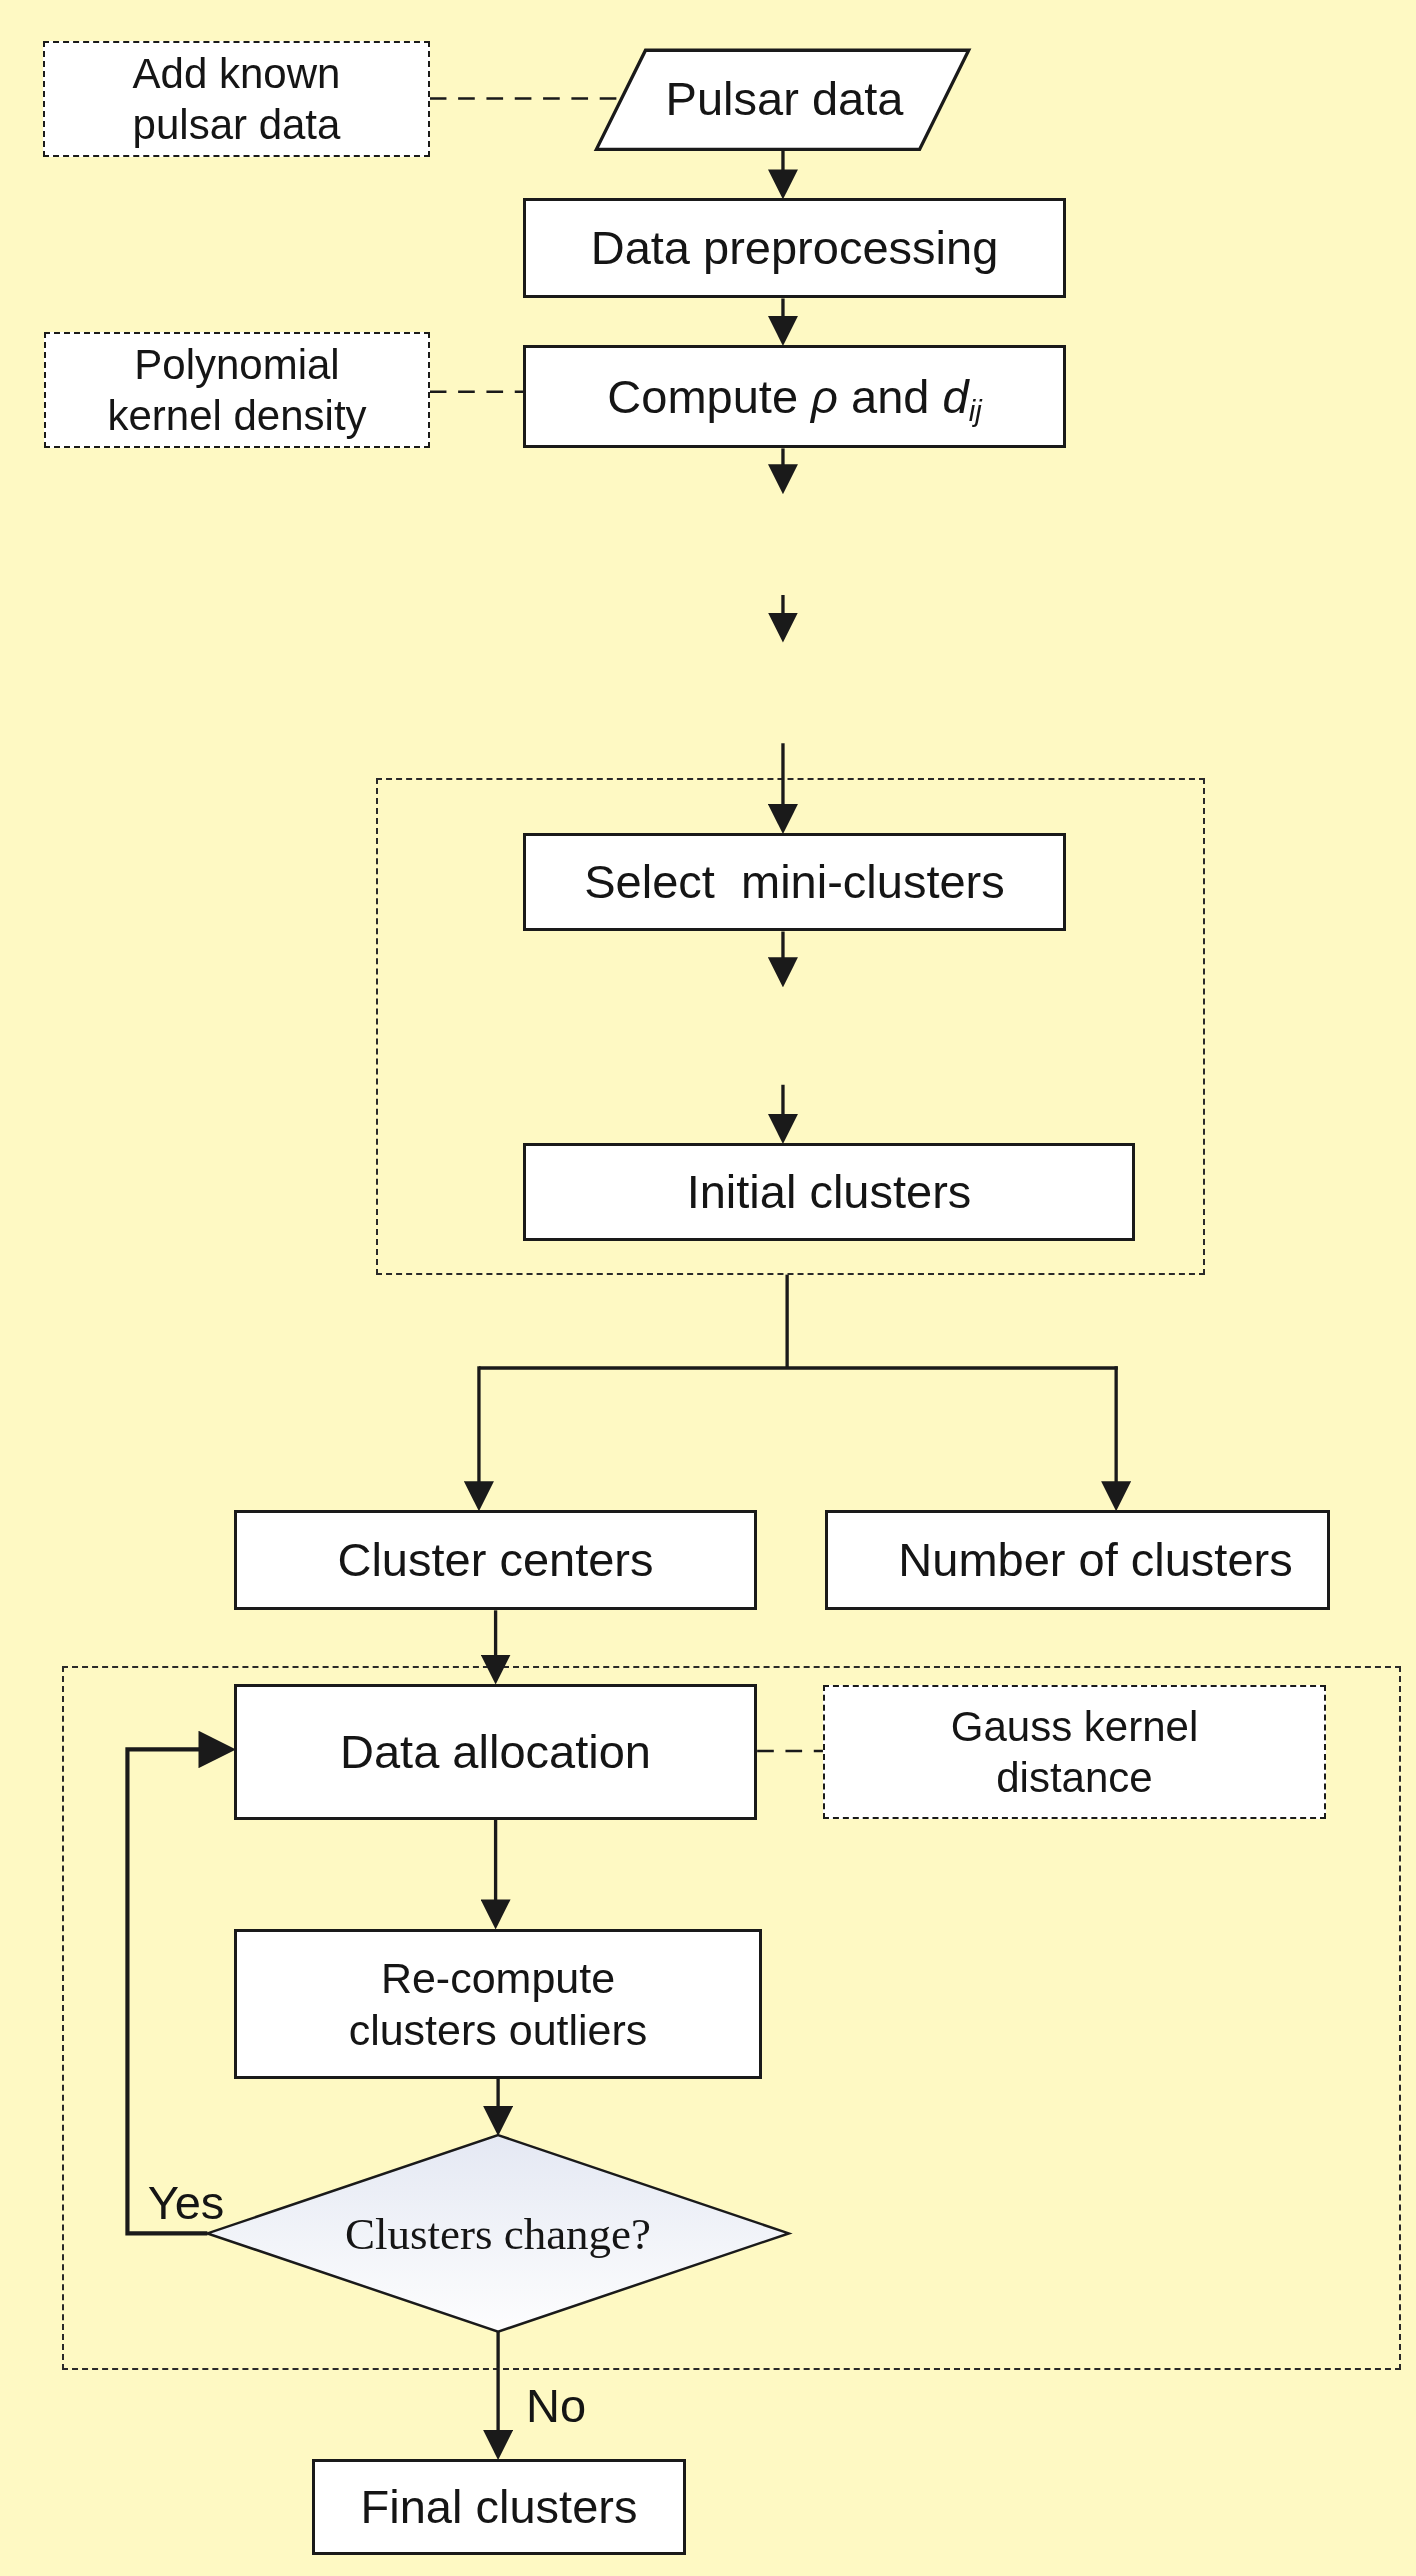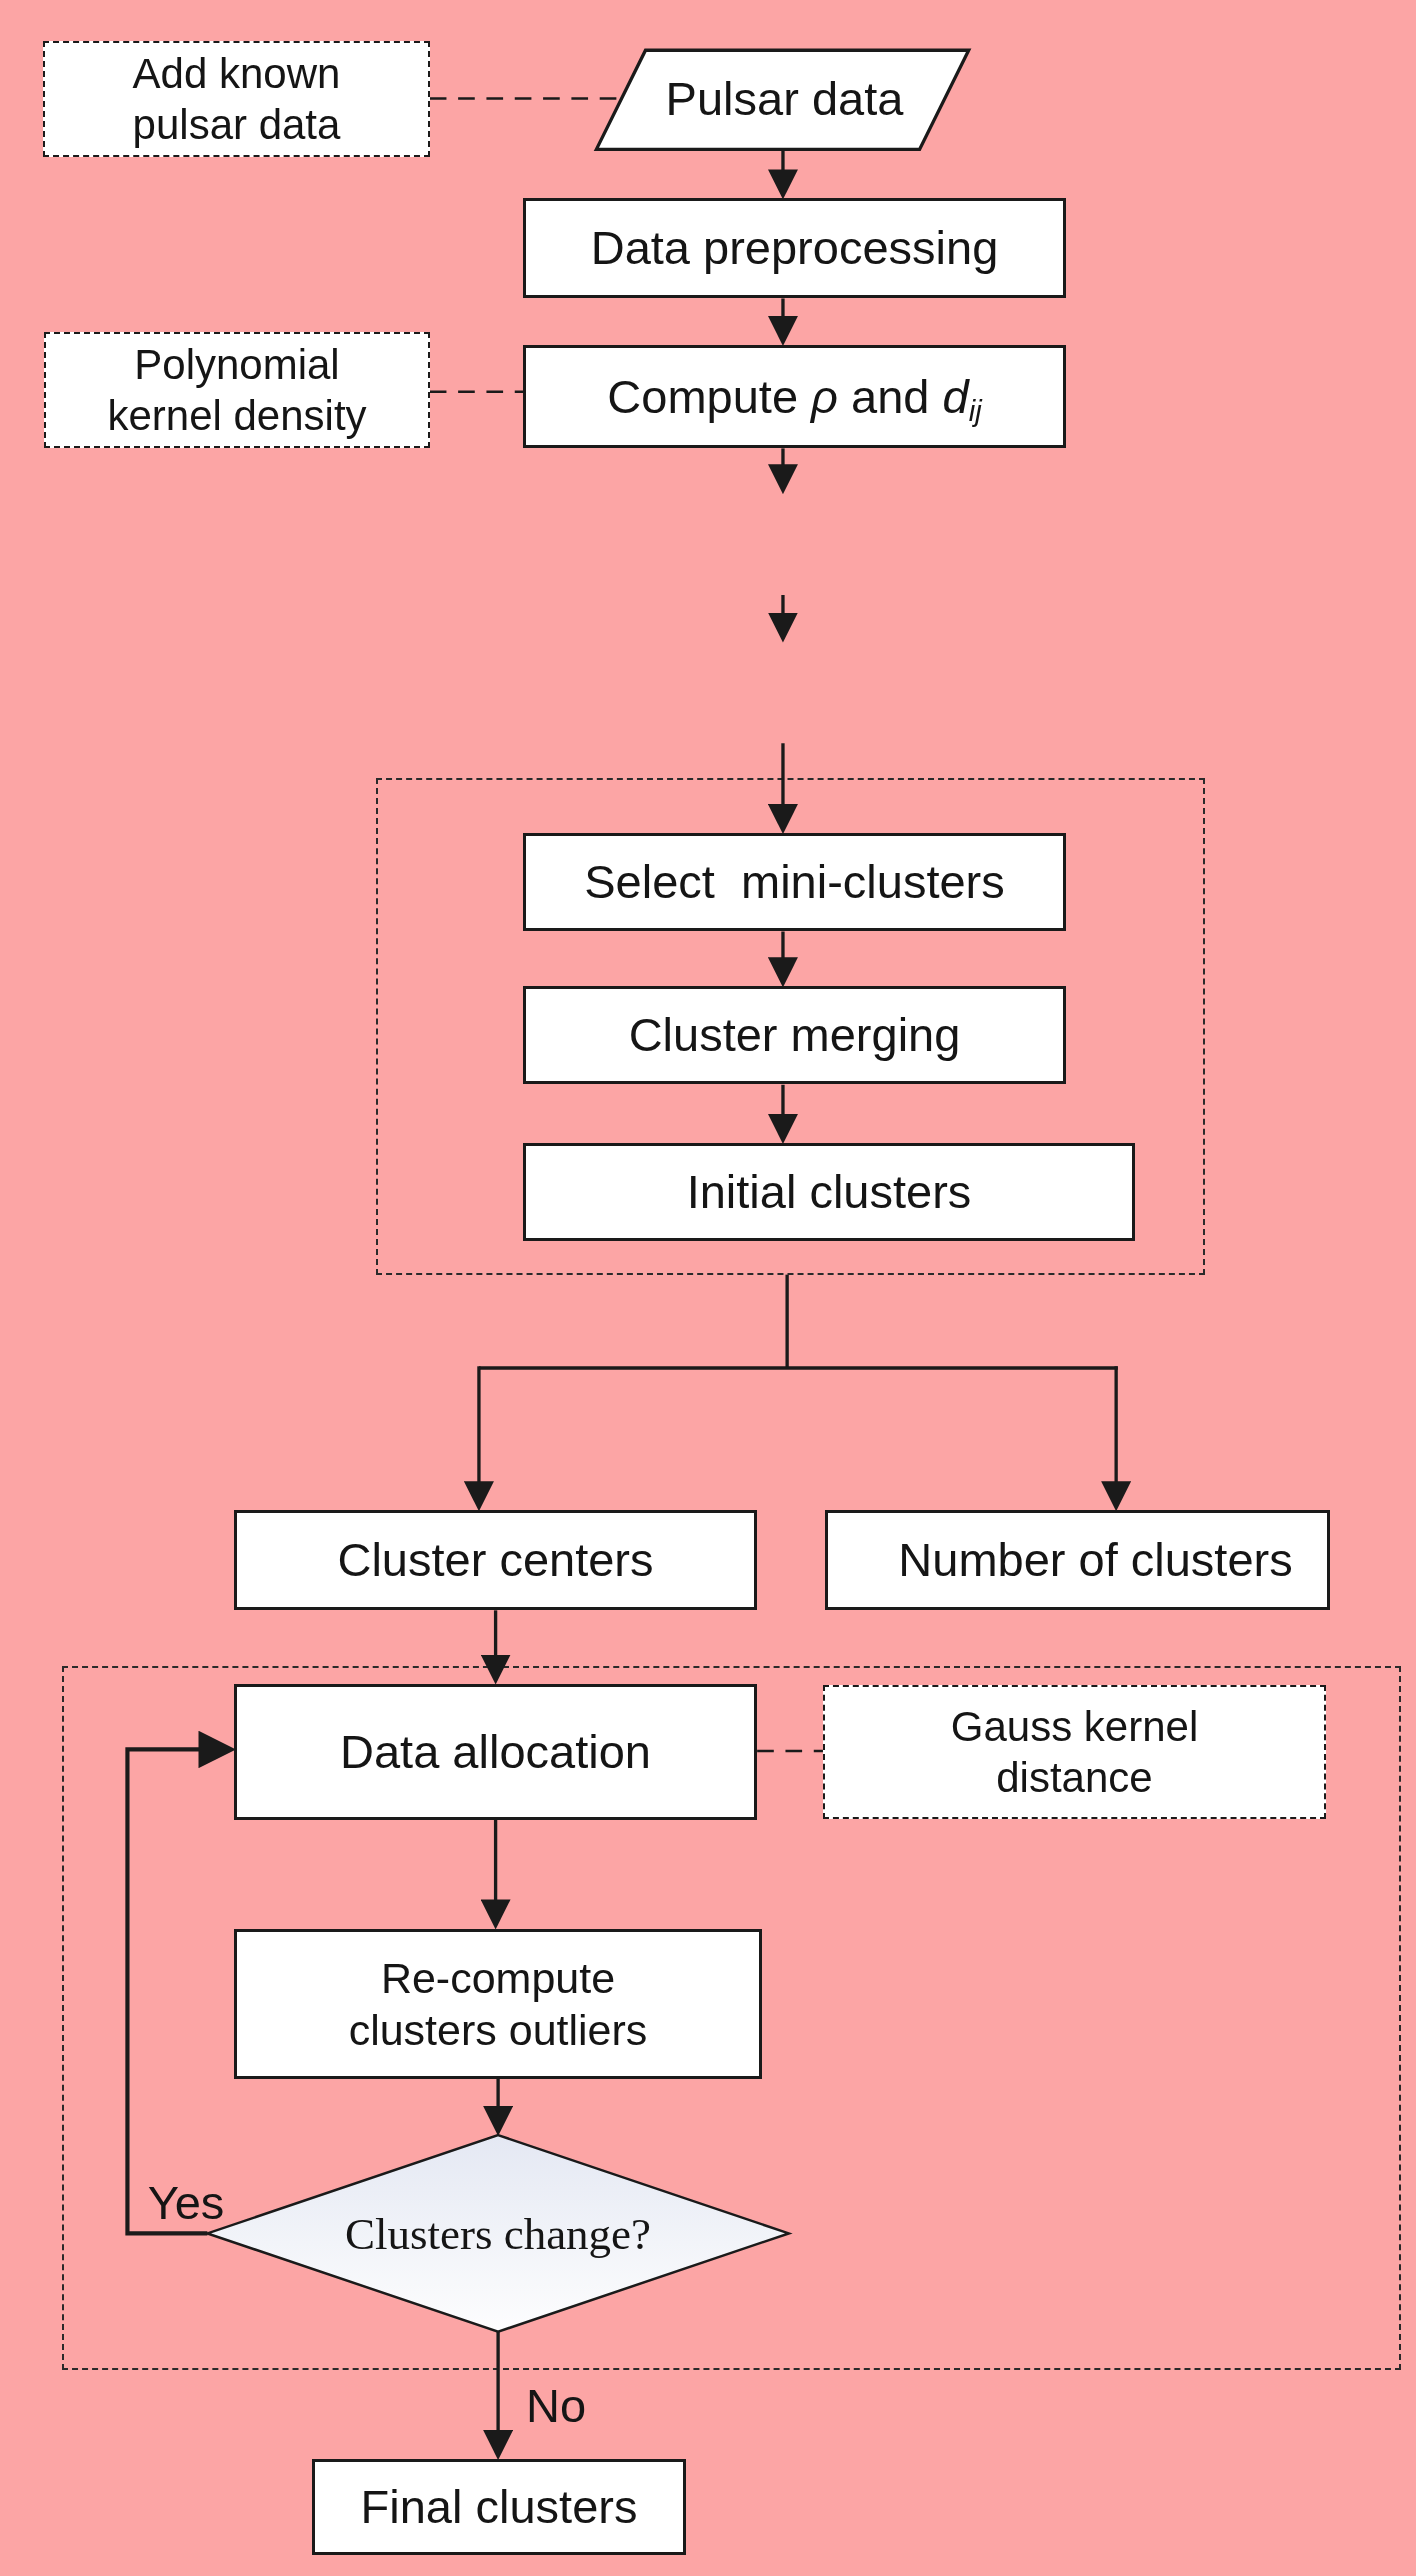--- a/index.html
+++ b/index.html
@@ -5,21 +5,21 @@
   * { margin:0; padding:0; box-sizing:border-box; }
   html,body { background:#ffffff; }
   body {
     font-family:"Liberation Sans", sans-serif;
     color:#151515;
   }
   #canvas {
     position:relative;
     width:1416px;
     height:2576px;
-    background:#fca5a5;
+    background:#fef9c3;
     overflow:hidden;
   }
   #wires { position:absolute; left:0; top:0; z-index:1; }
   .node {
     position:absolute;
     display:flex;
     align-items:center;
     justify-content:center;
     text-align:center;
     background:#ffffff;
@@ -135,23 +135,20 @@
   <div class="node fs-main" style="left:523px; top:345px; width:543px; height:103px;">
     <span><span>Compute </span><span class="it">ρ</span><span> and </span><span class="it">d</span><span class="sub">ij</span></span>
   </div>
 
 
 
   <div class="node fs-main" style="left:523px; top:833px; width:543px; height:98px;">
     <span>Select  mini-clusters</span>
   </div>
 
-  <div class="node fs-main" style="left:523px; top:986px; width:543px; height:98px;">
-    <span>Cluster merging</span>
-  </div>
 
   <div class="node fs-main" style="left:523px; top:1143px; width:612px; height:98px;">
     <span>Initial clusters</span>
   </div>
 
   <div class="node fs-main" style="left:234px; top:1510px; width:523px; height:100px;">
     <span>Cluster centers</span>
   </div>
 
   <div class="node fs-main" style="left:825px; top:1510px; width:505px; height:100px;padding-left:36px;">

